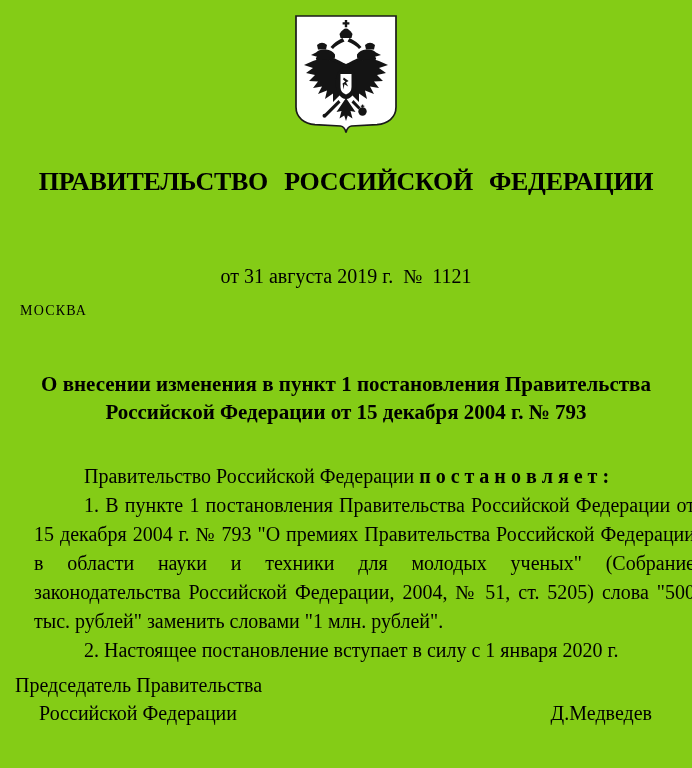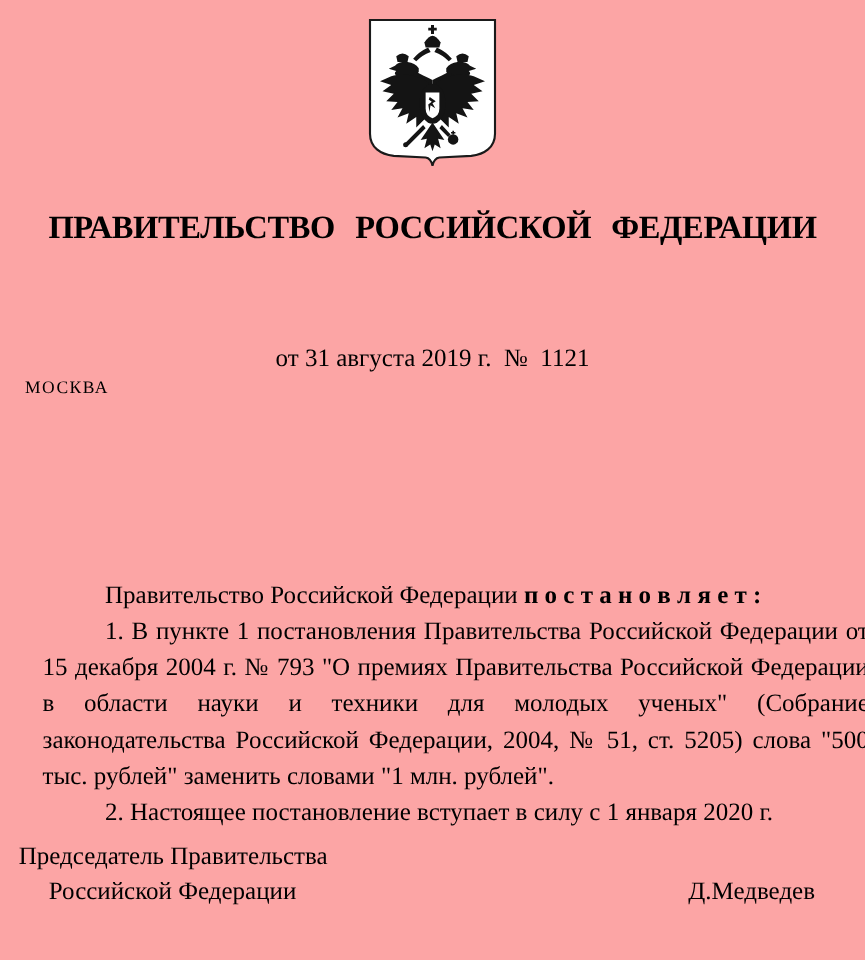--- a/index.html
+++ b/index.html
@@ -1,38 +1,38 @@
 <!DOCTYPE html>
 <html><head>
 <meta charset="utf-8">
 <style>
   html,body{margin:0;padding:0;background:#fff;}
   .page{
     position:relative;
     width:692px;height:768px;
-    background:#fca5a5;color:#000;
+    background:#84cc16;color:#000;
     font-family:"Liberation Serif", serif;
     overflow:hidden;
   }
   .emblem{
     position:absolute;top:14px;left:50%;transform:translateX(-50%);
     width:104px;height:126px;
   }
   .issuer{
     position:absolute;top:167px;left:0;width:100%;
     text-align:center;font-weight:bold;font-size:26px;
     letter-spacing:-0.3px;word-spacing:10px;white-space:nowrap;
   }
   .doc-type{
     position:absolute;top:220px;left:0;width:100%;
     text-align:center;font-size:20px;letter-spacing:3.5px;
   }
   .date-line{
     position:absolute;top:265px;left:0;width:100%;
-    text-align:center;font-size:20px;white-space:pre;margin-top:11px;
+    text-align:center;font-size:20px;white-space:pre;
   }
   .city{
     position:absolute;top:303px;left:0;width:100%;
     font-size:14px;letter-spacing:1.2px;padding-left:20px;
   }
   .doc-title{
     position:absolute;top:370px;left:0;width:100%;
     text-align:center;font-weight:bold;font-size:21px;line-height:28px;
     margin:0;
   }
@@ -99,20 +99,24 @@
     </svg>
   </div>
 
   <div class="issuer">ПРАВИТЕЛЬСТВО РОССИЙСКОЙ ФЕДЕРАЦИИ</div>
 
 
   <div class="date-line">от 31 августа 2019 г.  №  1121</div>
 
   <div class="city">МОСКВА</div>
 
+  <h1 class="doc-title">
+    <span>О внесении изменения в пункт 1 постановления Правительства</span><br>
+    <span>Российской Федерации от 15 декабря 2004 г. № 793</span>
+  </h1>
 
   <div class="body-text">
     <p><span>Правительство Российской Федерации </span><span class="bold-spaced">п о с т а н о в л я е т :</span></p>
     <p class="justify">1. В пункте 1 постановления Правительства Российской Федерации от 15 декабря 2004 г. № 793 "О премиях Правительства Российской Федерации в области науки и техники для молодых ученых" (Собрание законодательства Российской Федерации, 2004, № 51, ст. 5205) слова "500 тыс. рублей" заменить словами "1 млн. рублей".</p>
     <p>2. Настоящее постановление вступает в силу с 1 января 2020 г.</p>
   </div>
 
   <div class="signature">
     <div class="sig-left">
       <div>Председатель Правительства</div>

